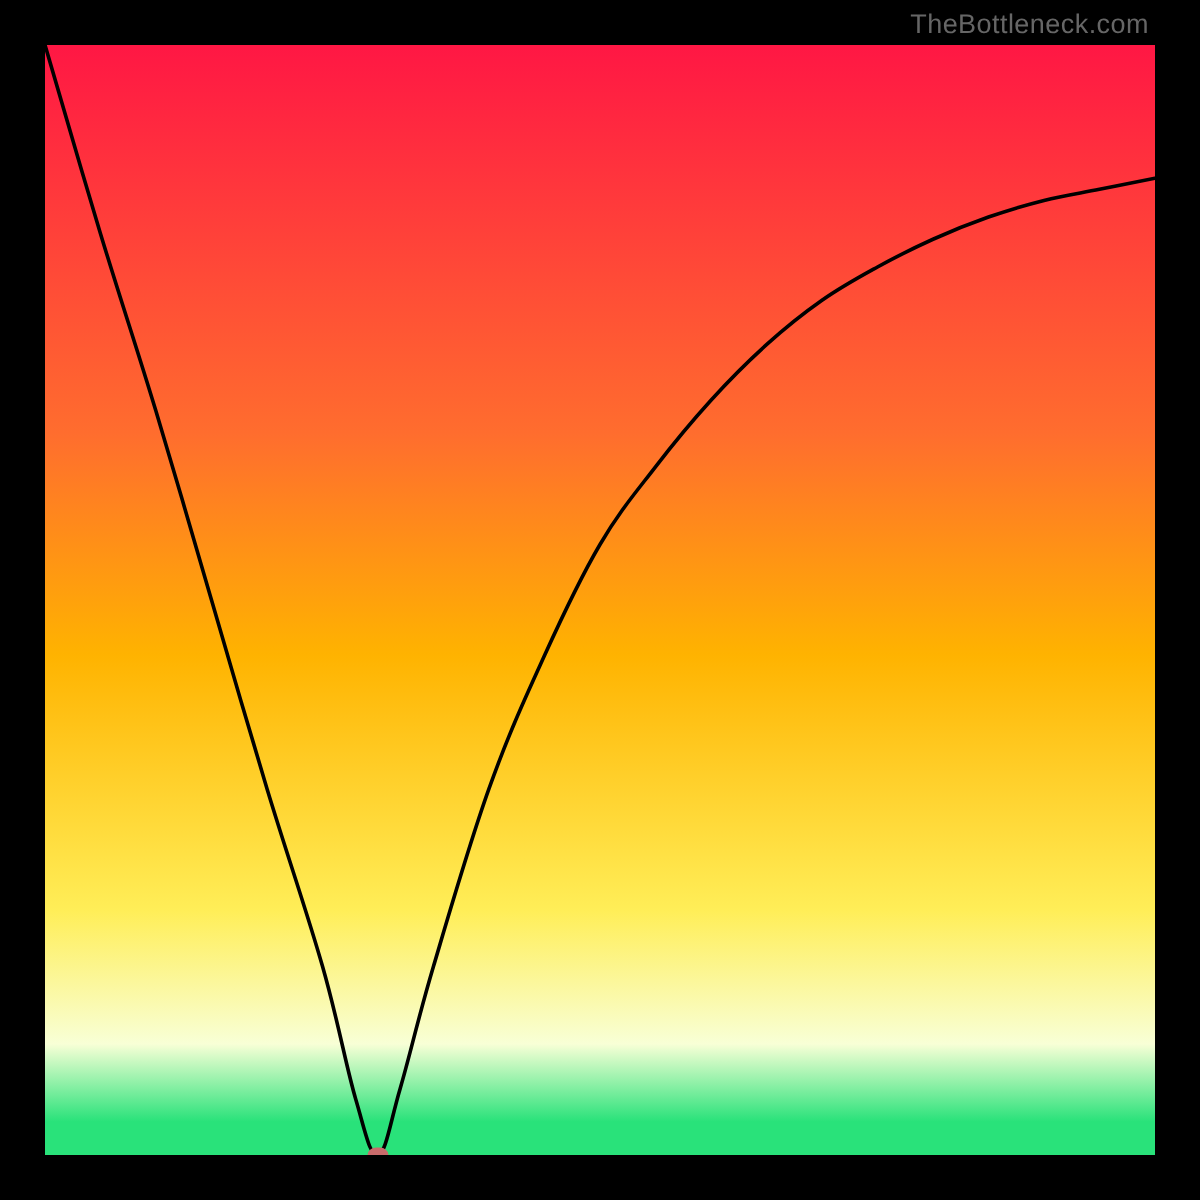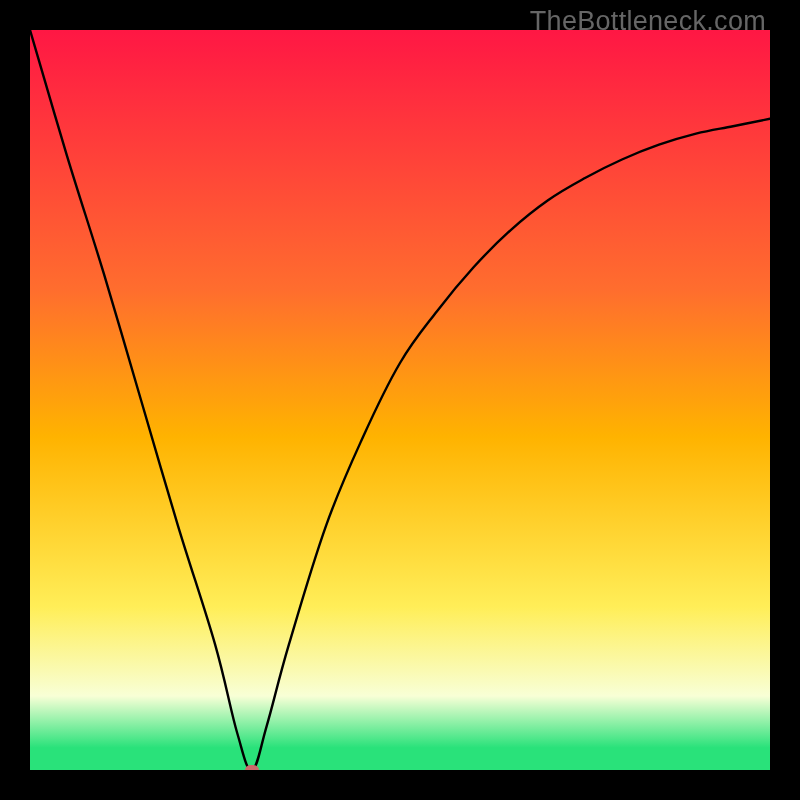--- a/index.html
+++ b/index.html
@@ -26,21 +26,21 @@
   }
   .grad {
     position: absolute;
     inset: 0;
   }
   .watermark {
     position: absolute;
     top: 6px;
     right: 34px;
     color: #666;
-    font-size: 27px;
+    font-size: 18px;
     font-weight: 500;
     letter-spacing: 0.3px;
   }
   svg.curve {
     position: absolute;
     inset: 0;
     width: 100%;
     height: 100%;
   }
   .marker {

